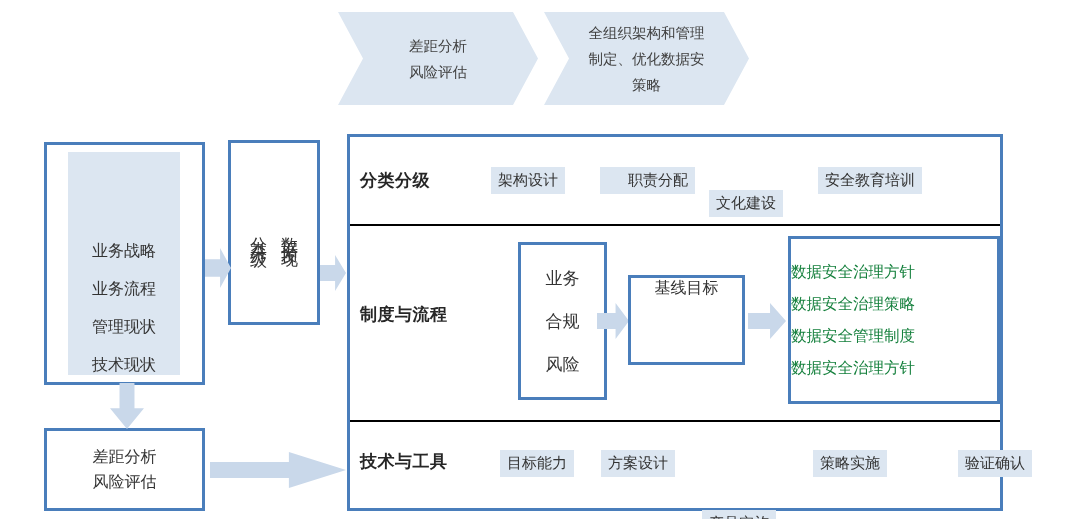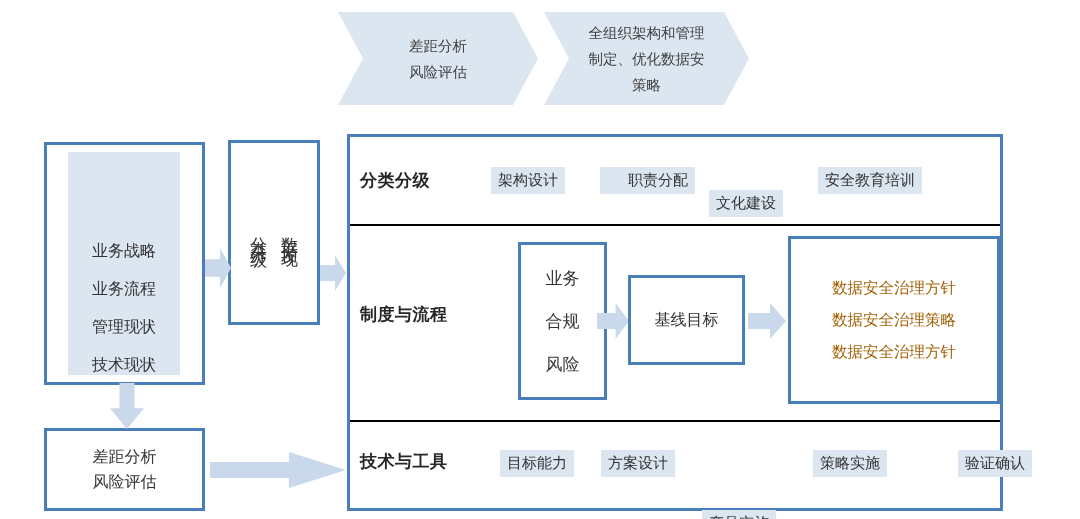--- a/index.html
+++ b/index.html
@@ -115,28 +115,28 @@
     box-sizing:border-box;
   }
 
   .box-brf{left:508px;top:242px;width:89px;height:158px;margin-left:10px;}
   .box-brf .stack{
     position:absolute;inset:0;
     display:flex;flex-direction:column;align-items:center;justify-content:center;
     gap:20px;font-size:17px;color:#333333;
   }
   .box-baseline{left:628px;top:275px;width:117px;height:90px;
-    display:flex;align-items:center;justify-content:center;
+    display:flex;align-items:flex-start;justify-content:center;
     font-size:16px;color:#333333;}
 
   .box-policies{left:788px;top:236px;width:212px;height:168px;}
   .box-policies .stack{
     position:absolute;inset:0;
-    display:flex;flex-direction:column;align-items:center;justify-content:center;
-    gap:11px;font-size:15.5px;color:#a16207;
+    display:flex;flex-direction:column;align-items:flex-start;justify-content:center;
+    gap:11px;font-size:15.5px;color:#15803d;
   }
 </style>
 </head>
 <body>
 
 <div class="stage">
 
   <div class="banner">
     <div class="chev c1">
       <div>
@@ -200,20 +200,21 @@
   </div>
   <div class="arrow arr-right a5"></div>
   <div class="bluebox box-baseline">
     <span>基线目标</span>
   </div>
   <div class="arrow arr-right a6"></div>
   <div class="bluebox box-policies">
     <div class="stack">
       <div>数据安全治理方针</div>
       <div>数据安全治理策略</div>
+      <div>数据安全管理制度</div>
       <div>数据安全治理方针</div>
     </div>
   </div>
 
   <div class="rowlabel rl3">技术与工具</div>
   <div class="tag" style="left:500px;top:450px;">目标能力</div>
   <div class="tag" style="left:601px;top:450px;">方案设计</div>
   <div class="tag" style="left:702px;top:474px;margin-top:36px;">产品实施</div>
   <div class="tag" style="left:813px;top:450px;">策略实施</div>
   <div class="tag" style="left:914px;top:450px;margin-left:44px;">验证确认</div>

